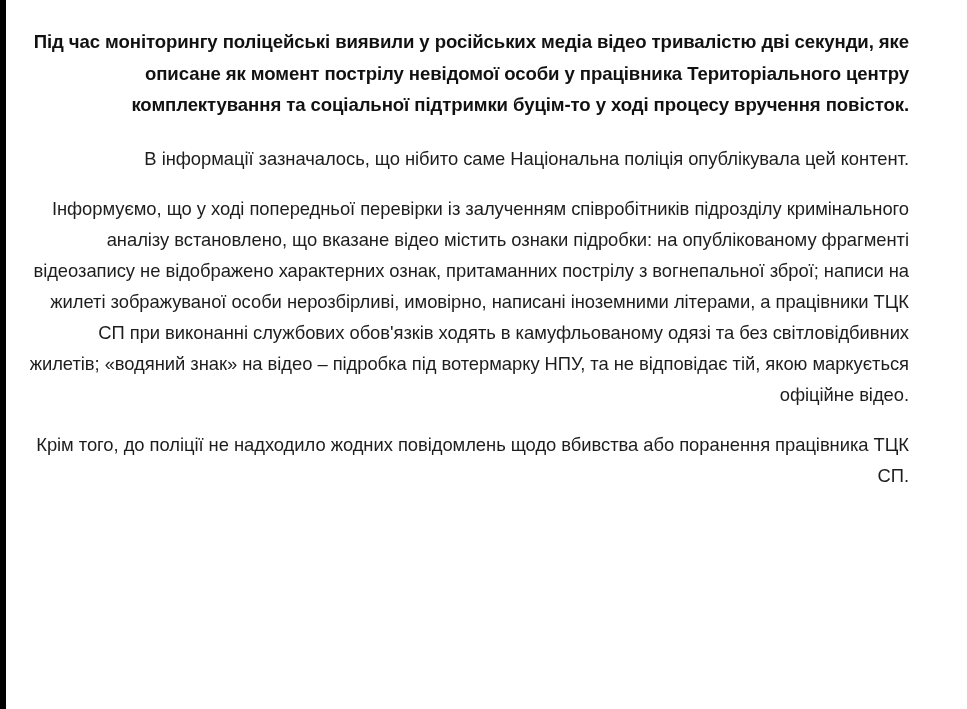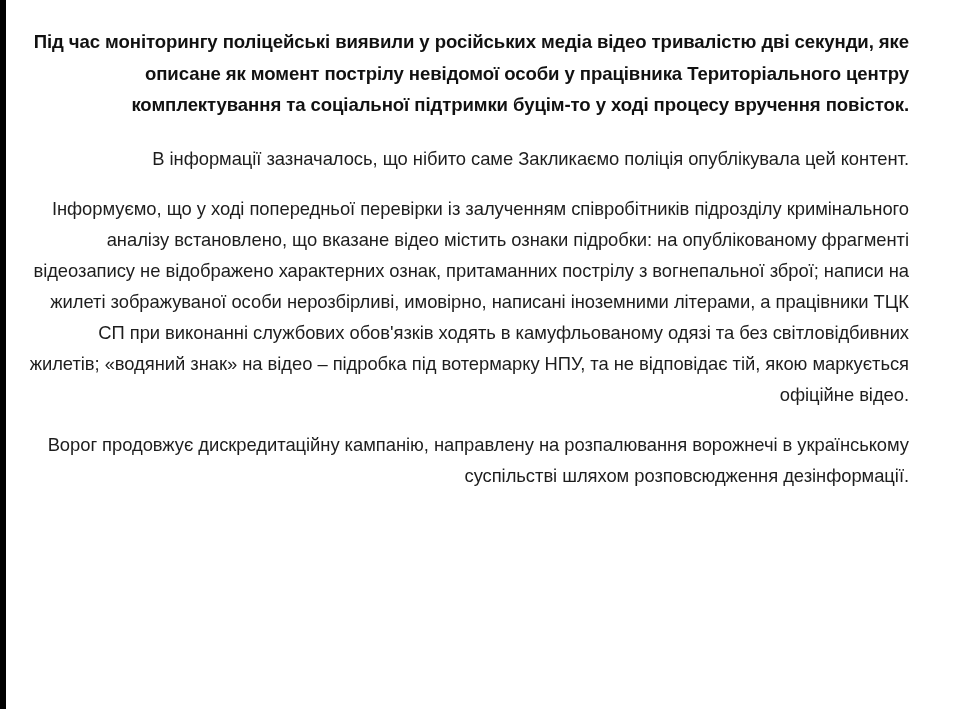--- a/index.html
+++ b/index.html
@@ -53,17 +53,17 @@
     margin-bottom: 0;
   }
 </style>
 </head>
 <body>
 
 <div class="page">
   <div class="accent-bar"></div>
   <div class="article">
     <p class="para lead">Під час моніторингу поліцейські виявили у російських медіа відео тривалістю дві секунди, яке описане як момент пострілу невідомої особи у працівника Територіального центру комплектування та соціальної підтримки буцім-то у ході процесу вручення повісток.</p>
-    <p class="para">В інформації зазначалось, що нібито саме Закликаємо поліція опублікувала цей контент.</p>
+    <p class="para">В інформації зазначалось, що нібито саме Національна поліція опублікувала цей контент.</p>
     <p class="para">Інформуємо, що у ході попередньої перевірки із залученням співробітників підрозділу кримінального аналізу встановлено, що вказане відео містить ознаки підробки: на опублікованому фрагменті відеозапису не відображено характерних ознак, притаманних пострілу з вогнепальної зброї; написи на жилеті зображуваної особи нерозбірливі, имовірно, написані іноземними літерами, а працівники ТЦК СП при виконанні службових обов'язків ходять в камуфльованому одязі та без світловідбивних жилетів; «водяний знак» на відео – підробка під вотермарку НПУ, та не відповідає тій, якою маркується офіційне відео.</p>
-    <p class="para">Ворог продовжує дискредитаційну кампанію, направлену на розпалювання ворожнечі в українському суспільстві шляхом розповсюдження дезінформації.</p>
+    <p class="para">Крім того, до поліції не надходило жодних повідомлень щодо вбивства або поранення працівника ТЦК СП.</p>
   </div>
 </div>
 
 </body></html>

